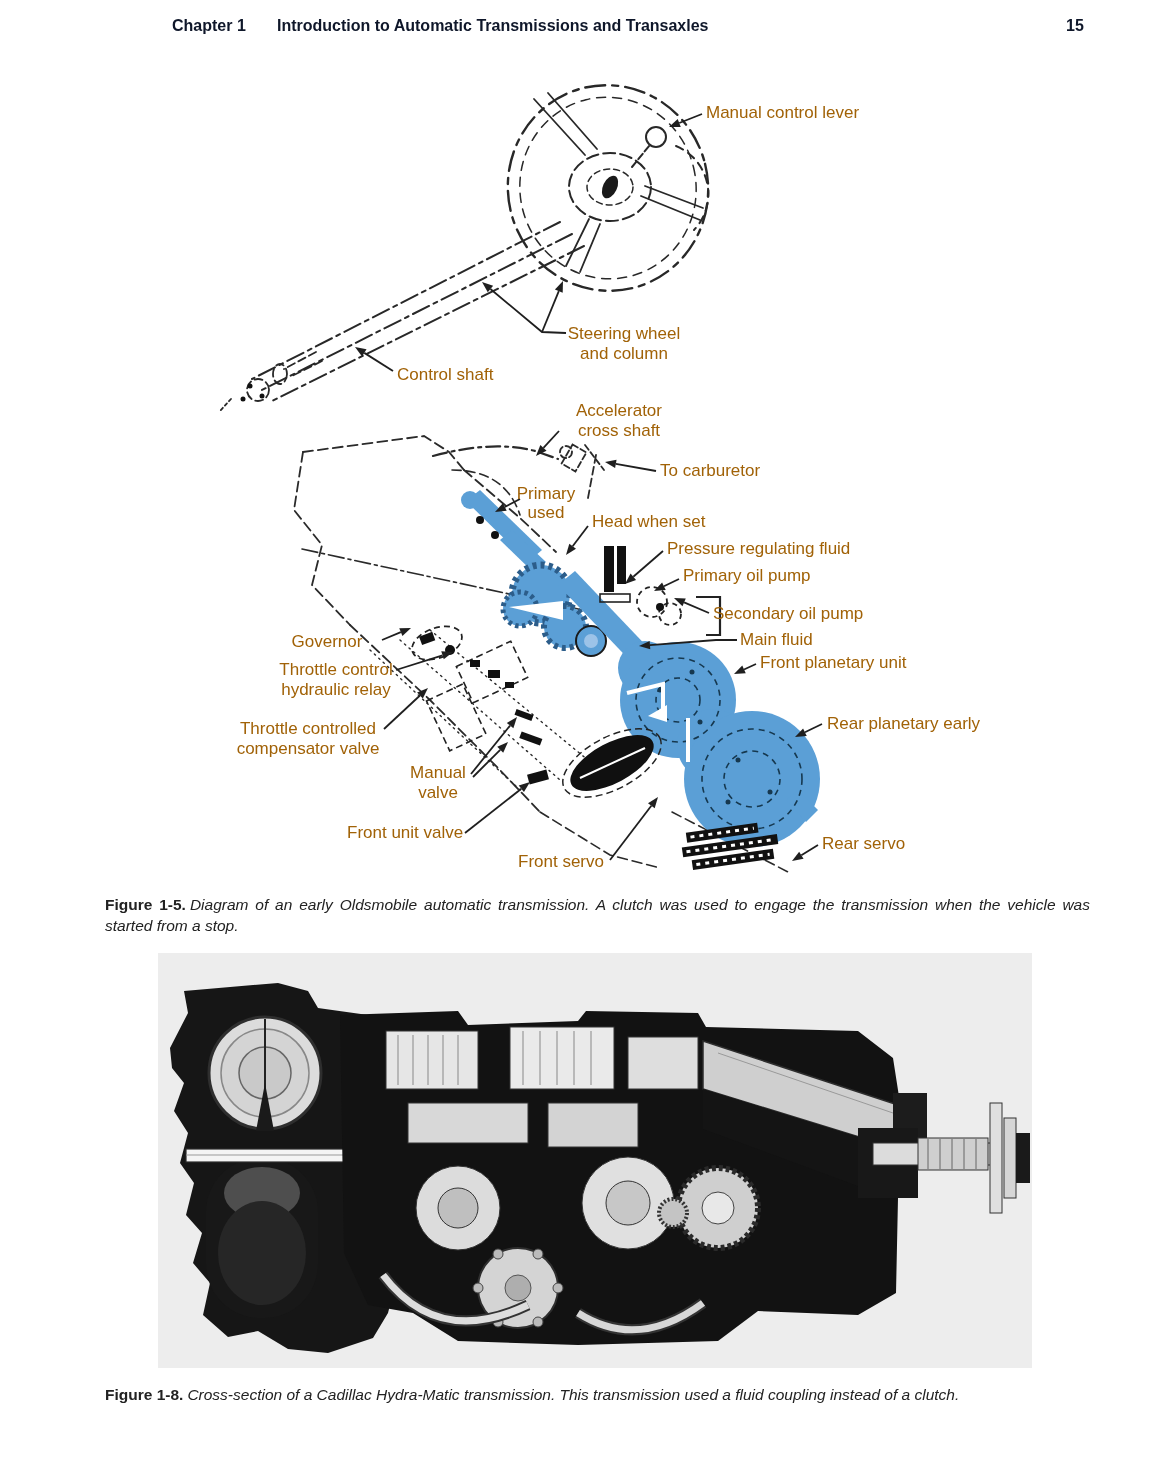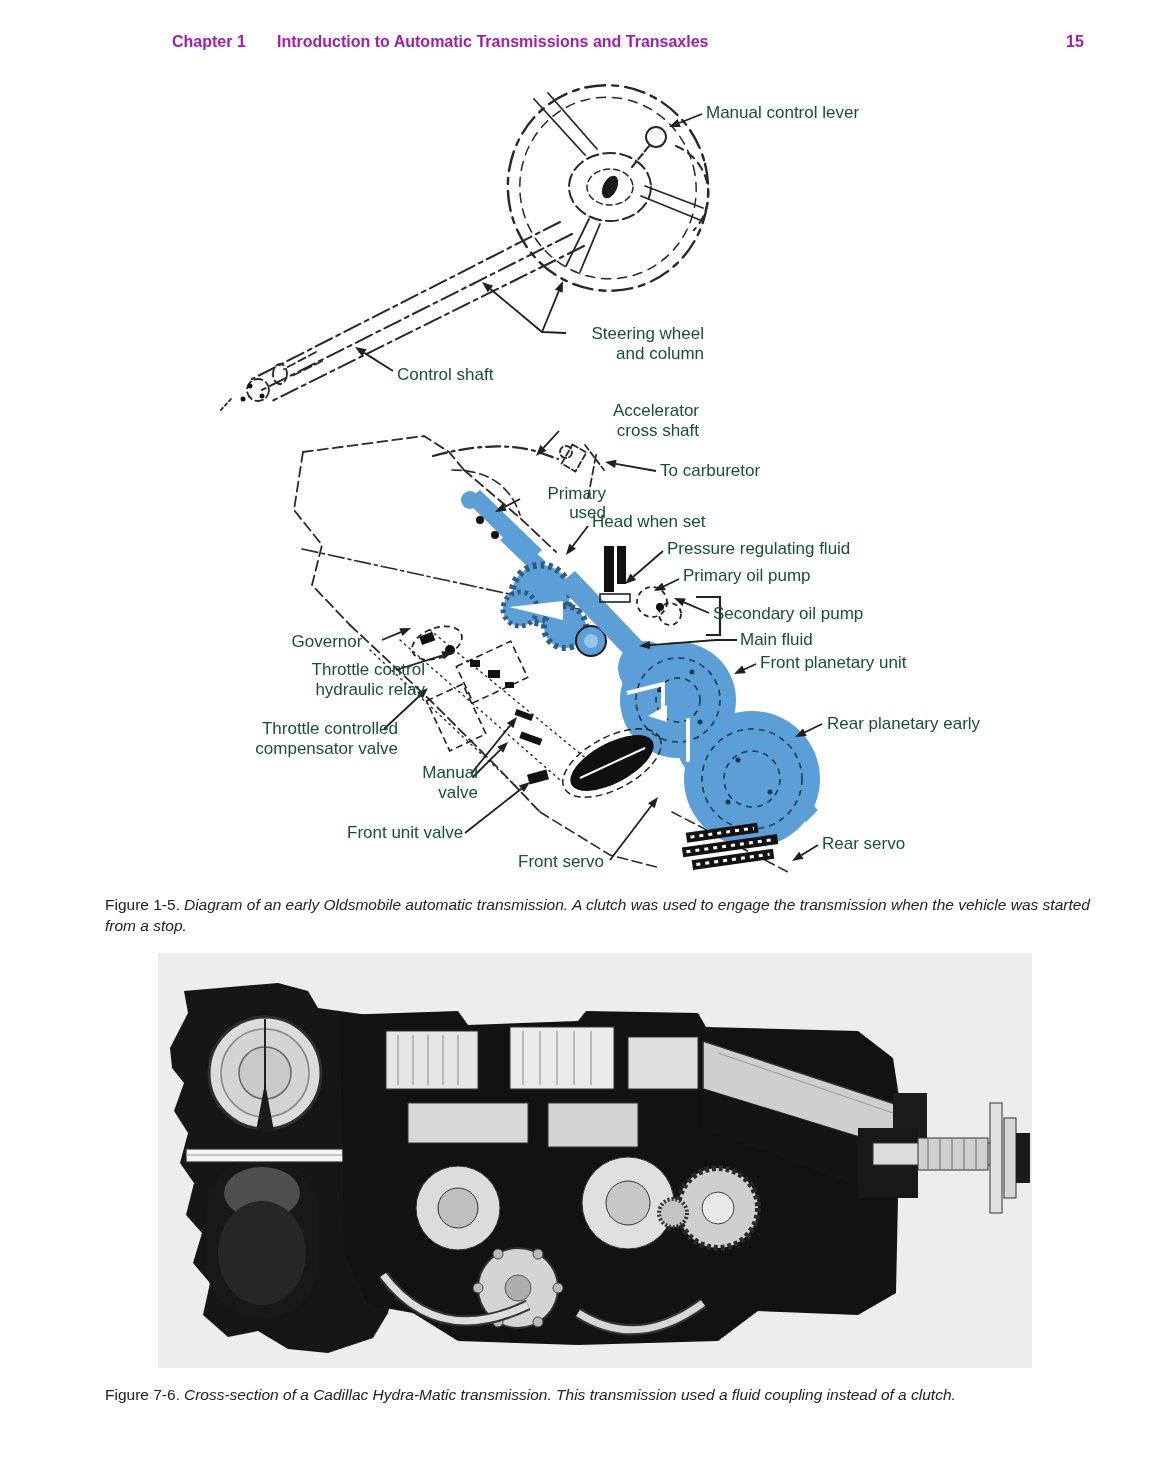--- a/index.html
+++ b/index.html
@@ -1,25 +1,25 @@
 <!DOCTYPE html>
 <html><head>
 <meta charset="utf-8">
 <style>
   html,body{margin:0;padding:0;background:#fff;}
   #page{position:relative;width:1156px;height:1479px;background:#ffffff;overflow:hidden;
         font-family:"Liberation Sans",sans-serif;color:#231f20;}
-  .hdr{position:absolute;top:32px;font:bold 16px/20px "Liberation Sans",sans-serif;color:#a21caf;white-space:nowrap;}
+  .hdr{position:absolute;top:16px;font:bold 16px/20px "Liberation Sans",sans-serif;color:#0f172a;white-space:nowrap;}
   #diagram-svg{position:absolute;left:0;top:0;z-index:1;}
-  .lbl{position:absolute;z-index:3;font:17px/20px "Liberation Sans",sans-serif;color:#14532d;white-space:nowrap;}
-  .lbl.c{text-align:right;}
+  .lbl{position:absolute;z-index:3;font:17px/20px "Liberation Sans",sans-serif;color:#a16207;white-space:nowrap;}
+  .lbl.c{text-align:center;}
   .lbl.r{text-align:center;}
   .caption{position:absolute;left:105px;width:985px;z-index:3;
            font:italic 15.5px/21px "Liberation Sans",sans-serif;color:#222;text-align:justify;margin:0;}
-  .caption .cap-b{font-style:normal;font-weight:normal;padding-right:4px;}
+  .caption .cap-b{font-style:normal;font-weight:bold;padding-right:4px;}
   #photo{position:absolute;left:158px;top:953px;width:874px;height:415px;z-index:2;}
 </style>
 </head>
 <body>
 
 <div id="page">
 
   <div class="hdr" style="left:172px">Chapter 1</div>
   <div class="hdr" style="left:277px">Introduction to Automatic Transmissions and Transaxles</div>
   <div class="hdr" style="left:1066px">15</div>
@@ -307,15 +307,15 @@
         <rect x="715" y="190" width="120" height="22" fill="#dcdcdc" stroke="#333"></rect>
         <rect x="760" y="185" width="70" height="32" fill="#cfcfcf" stroke="#333"></rect>
         <path d="M 770,186 V 216 M 782,186 V 216 M 794,186 V 216 M 806,186 V 216 M 818,186 V 216" stroke="#666" stroke-width="1"></path>
         <rect x="832" y="150" width="12" height="110" fill="#e0e0e0" stroke="#333"></rect>
         <rect x="846" y="165" width="12" height="80" fill="#d6d6d6" stroke="#333"></rect>
         <rect x="858" y="180" width="14" height="50" fill="#1a1a1a"></rect>
       </g>
     </svg>
   </div>
 
-  <p class="caption" style="top:1384px"><span class="cap-b">Figure 7-6.</span><span>Cross-section of a Cadillac Hydra-Matic transmission. This transmission used a fluid coupling instead of a clutch.</span></p>
+  <p class="caption" style="top:1384px"><span class="cap-b">Figure 1-8.</span><span>Cross-section of a Cadillac Hydra-Matic transmission. This transmission used a fluid coupling instead of a clutch.</span></p>
 
 </div>
 
 </body></html>

